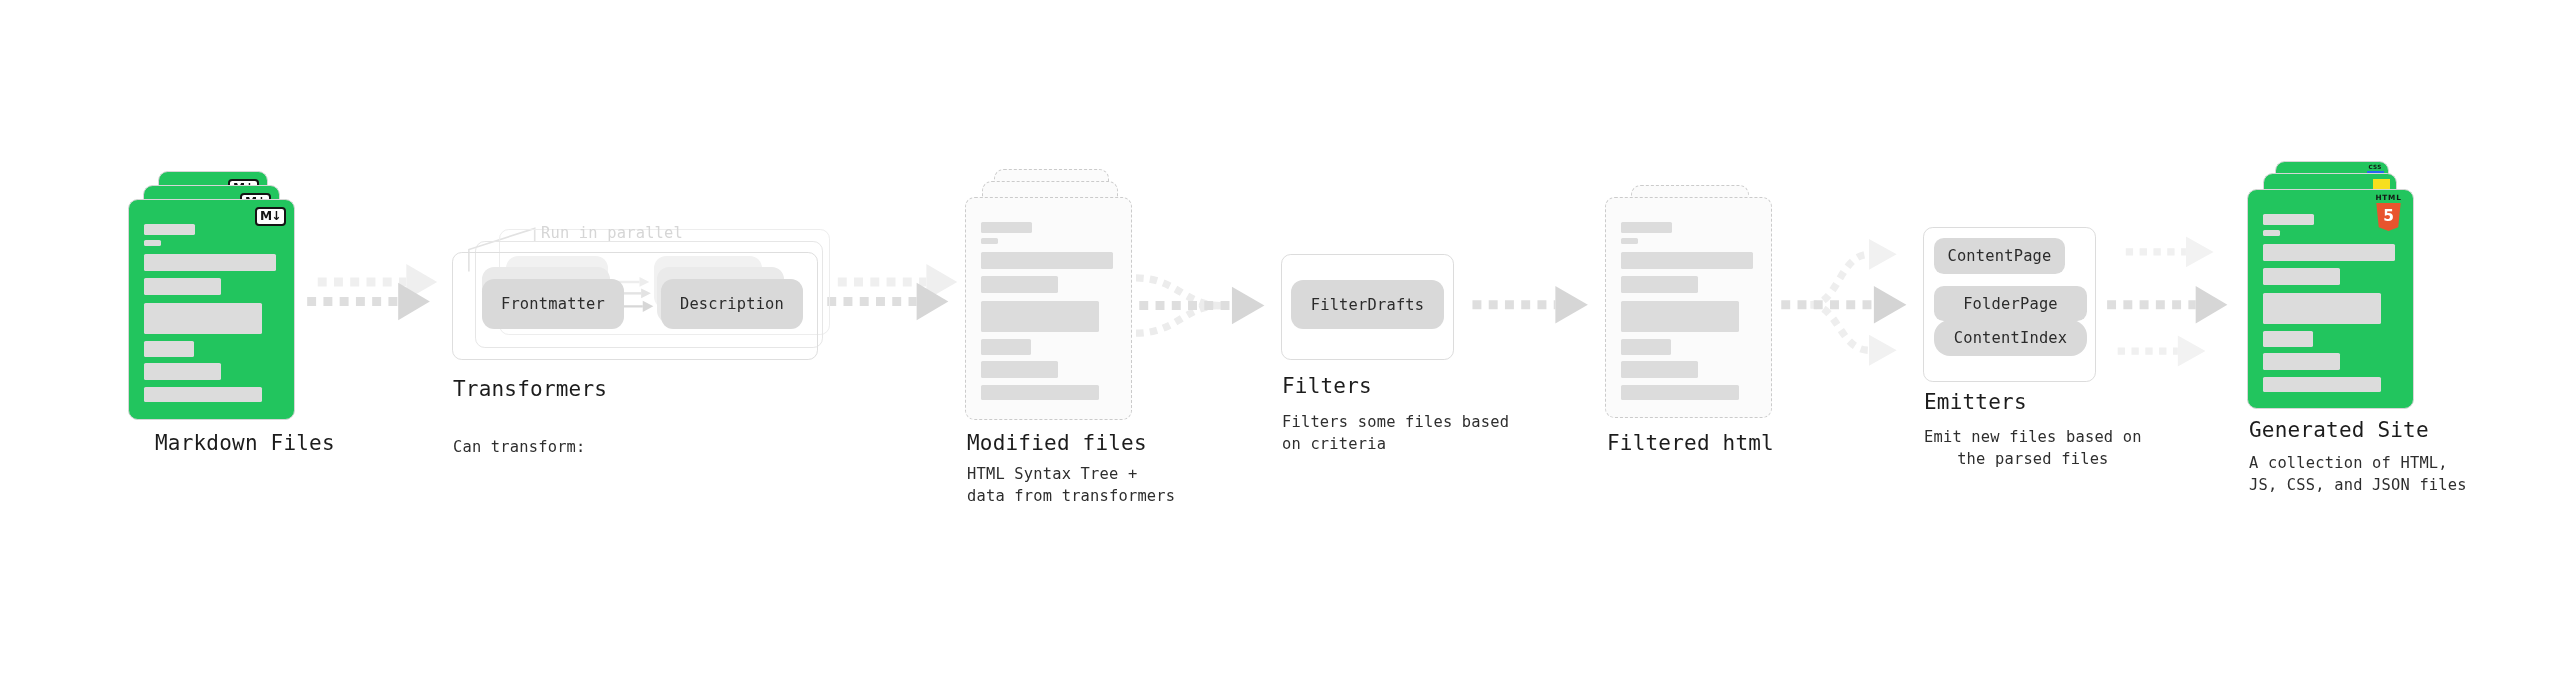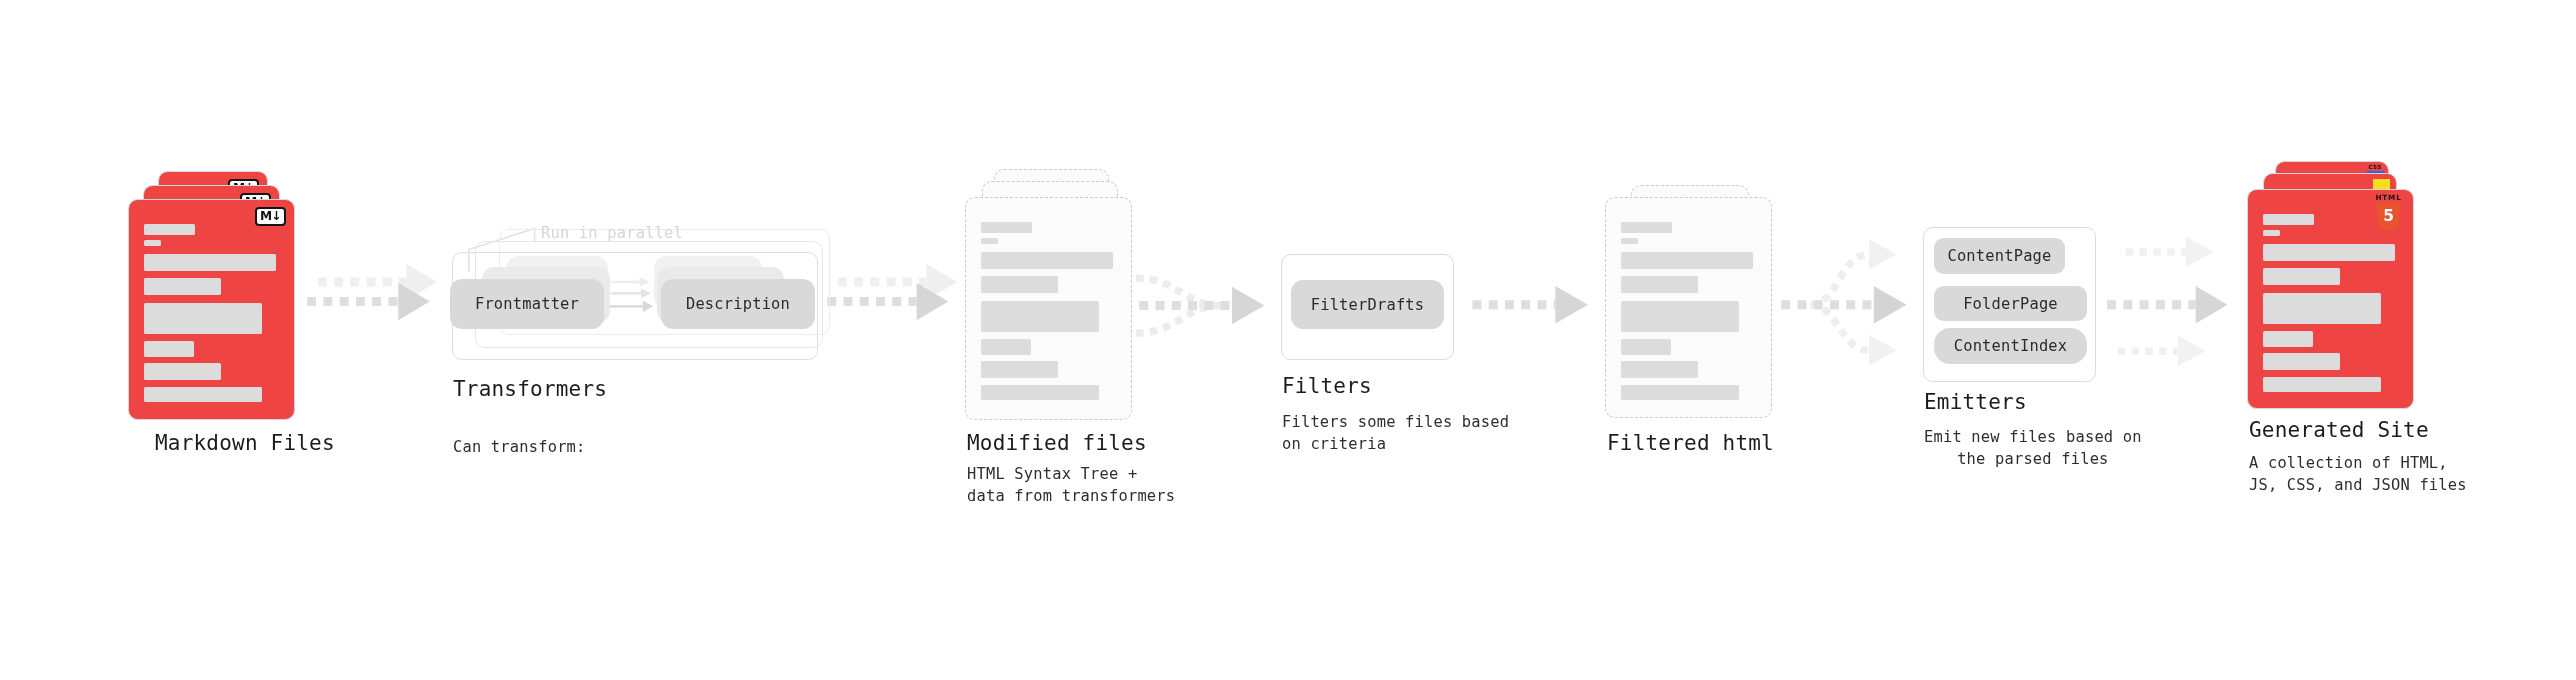--- a/index.html
+++ b/index.html
@@ -2,21 +2,21 @@
 <html style="font-size:13px"><head>
 <meta charset="utf-8">
 <style>
   html,body{margin:0;padding:0;background:#fff;}
   .canvas{
     position:relative;width:2576px;height:681px;background:#ffffff;overflow:hidden;
     font-family:"DejaVu Sans Mono","Liberation Mono",monospace;
   }
   
   .page{
-    position:absolute;background:#ef4444;border:1.6px solid #d6d6d6;border-radius:9.8px;
+    position:absolute;background:#22c55e;border:1.6px solid #d6d6d6;border-radius:9.8px;
     box-sizing:border-box;overflow:hidden;
   }
   .page.dashed{border:1.6px dashed #cbcbcb;background:#fbfbfb;}
   .bar{position:absolute;left:15.4px;background:#dcdcdc;border-radius:1.6px;}
   
   .label{
     position:absolute;font-size:21px;letter-spacing:0.2px;color:#1c1c1c;font-weight:500;
     white-space:nowrap;line-height:23px;
   }
   .desc{
@@ -145,22 +145,22 @@
 
   <div>
     <div class="layer-box" style="left:499px;top:229px;width:331px;height:106px;border-color:#ededed;"></div>
     <div class="layer-box" style="left:475px;top:241px;width:348px;height:107px;border-color:#e6e6e6;"></div>
 
     <div class="pill ghost2" style="left:506px;top:256px;width:102px;height:53px;"></div>
     <div class="pill ghost2" style="left:654px;top:256px;width:108px;height:53px;"></div>
     <div class="pill ghost" style="left:482px;top:267px;width:128px;height:56px;"></div>
     <div class="pill ghost" style="left:657px;top:267px;width:127px;height:56px;"></div>
     <div class="layer-box" style="left:452px;top:252px;width:366px;height:108px;border-color:#dedede;"></div>
-    <div class="pill" style="left:450px;top:279px;width:154px;height:50px;">Frontmatter</div>
-    <div class="pill" style="left:661px;top:279px;width:154px;height:50px;">Description</div>
+    <div class="pill" style="left:482px;top:279px;width:142px;height:50px;">Frontmatter</div>
+    <div class="pill" style="left:661px;top:279px;width:142px;height:50px;">Description</div>
     <div class="annotation" style="left:541px;top:224px;">Run in parallel</div>
     <div class="label" style="left:453px;top:378px;">Transformers</div>
     <div class="desc" style="left:453px;top:414px;">
       <div>Can transform:</div>
     </div>
   </div>
 
   <div>
     <div class="page dashed" style="left:994px;top:169px;width:115px;height:42px;"></div>
     <div class="page dashed" style="left:982px;top:181px;width:136px;height:42px;"></div>
@@ -203,21 +203,21 @@
           <div class="bar" style="top: 187px; width: 118px; height: 15.4px;"></div>
         </div>
     </div>
     <div class="label" style="left:1607px;top:432px;">Filtered html</div>
   </div>
 
   <div>
     <div class="panel" style="left:1923px;top:227px;width:173px;height:155px;"></div>
     <div class="pill" style="left:1934px;top:238px;width:131px;height:36px;border-radius:9.8px;">ContentPage</div>
     <div class="pill" style="left:1934px;top:286px;width:153px;height:35px;border-radius:9.8px;">FolderPage</div>
-    <div class="pill" style="left:1934px;top:328px;width:153px;height:36px;border-radius:16px;">ContentIndex</div>
+    <div class="pill" style="left:1934px;top:320px;width:153px;height:36px;border-radius:16px;">ContentIndex</div>
     <div class="label" style="left:1924px;top:391px;">Emitters</div>
     <div class="desc" style="left:1924px;top:426px;text-align:center;">Emit new files based on
 the parsed files</div>
   </div>
 
   <div>
     <div class="page" style="left:2275px;top:161px;width:114px;height:41px;">
       <div class="css-badge" style="right:2.4px;top:2.4px;">
         <div class="css-word">CSS</div>
         <div class="css-bar"></div>

